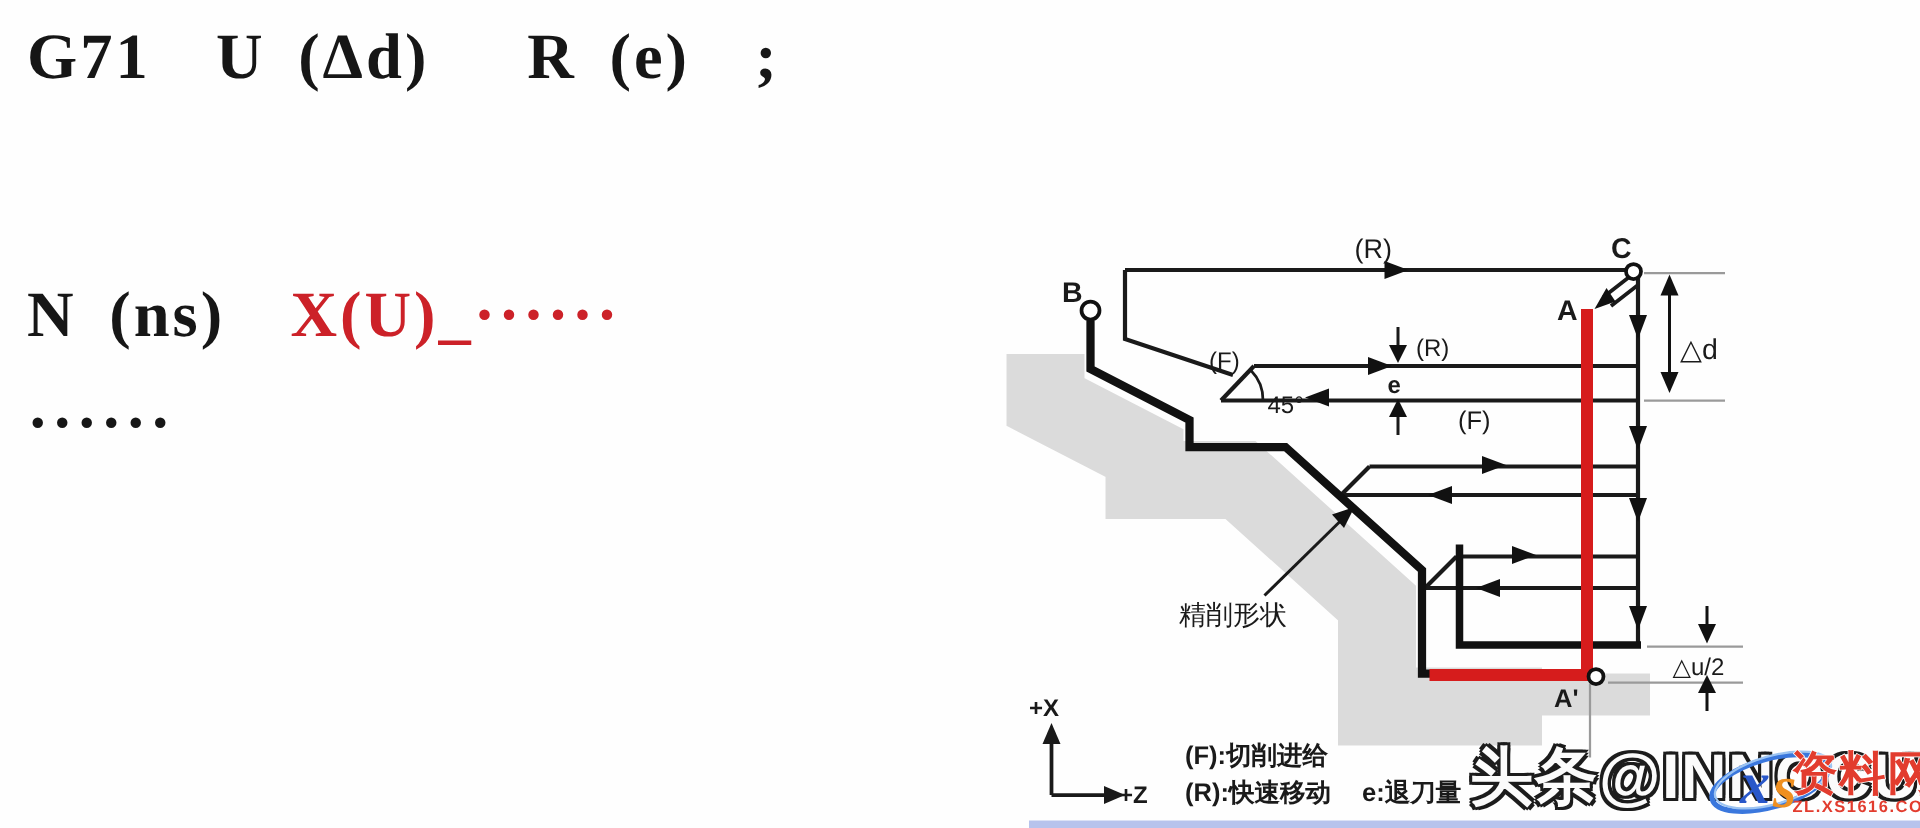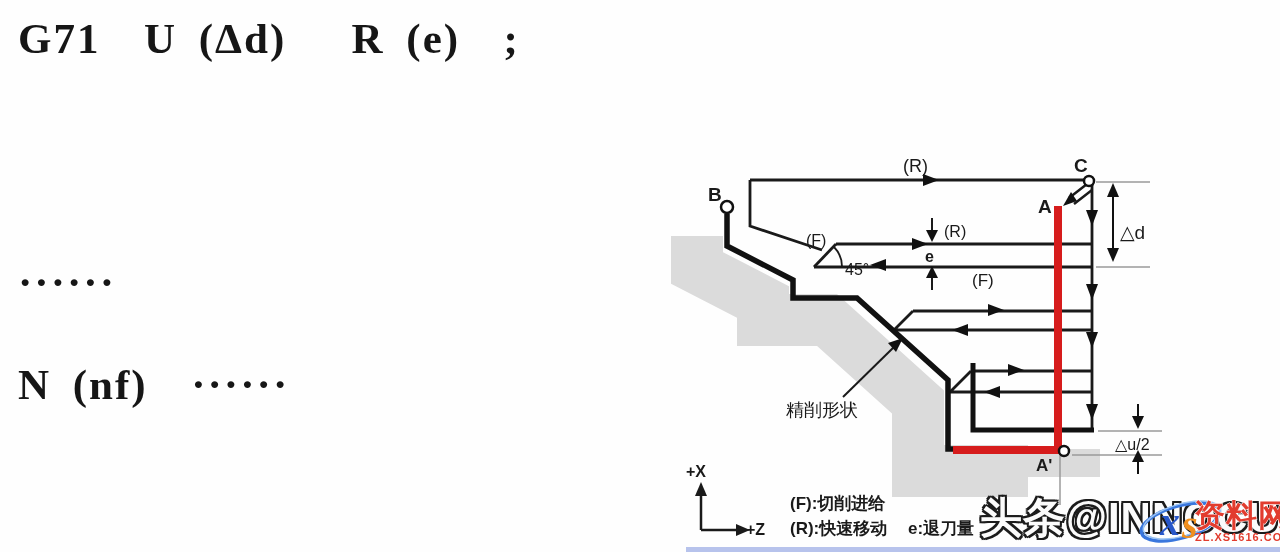--- a/index.html
+++ b/index.html
@@ -27,22 +27,22 @@
   .logo{position:absolute;left:1136px;top:488px;width:144px;height:60px;z-index:6;}
   
   .bottom-bar{position:absolute;left:686px;top:547px;width:594px;height:5px;background:#b7c3ec;}
 </style>
 </head>
 <body>
 
 <div class="stage">
 
   <div class="code-line l1">G71  U (Δd)   R (e)  ;</div>
+  <div class="code-line l3"><span>N (ns)  </span><span class="red">X(U)_······</span></div>
   <div class="code-line l4">······</div>
-  <div class="code-line l5">N (nf)  ······</div>
 
   <svg class="diagram-svg" viewBox="0 0 1280 552" xmlns="http://www.w3.org/2000/svg">
 
     <g>
       <path d="M 727,214 V 246 L 793,280 V 298 H 857 L 948,380 V 449 H 1058" transform="translate(-30,22)" fill="none" stroke="#dbdbdb" stroke-width="52" stroke-linecap="butt"></path>
       <rect x="905" y="449" width="195" height="28" fill="#dbdbdb"></rect>
     </g>
 
     <g stroke="#1a1a1a" stroke-width="2.8" fill="none">
       <path d="M 750,180 H 1089"></path>

